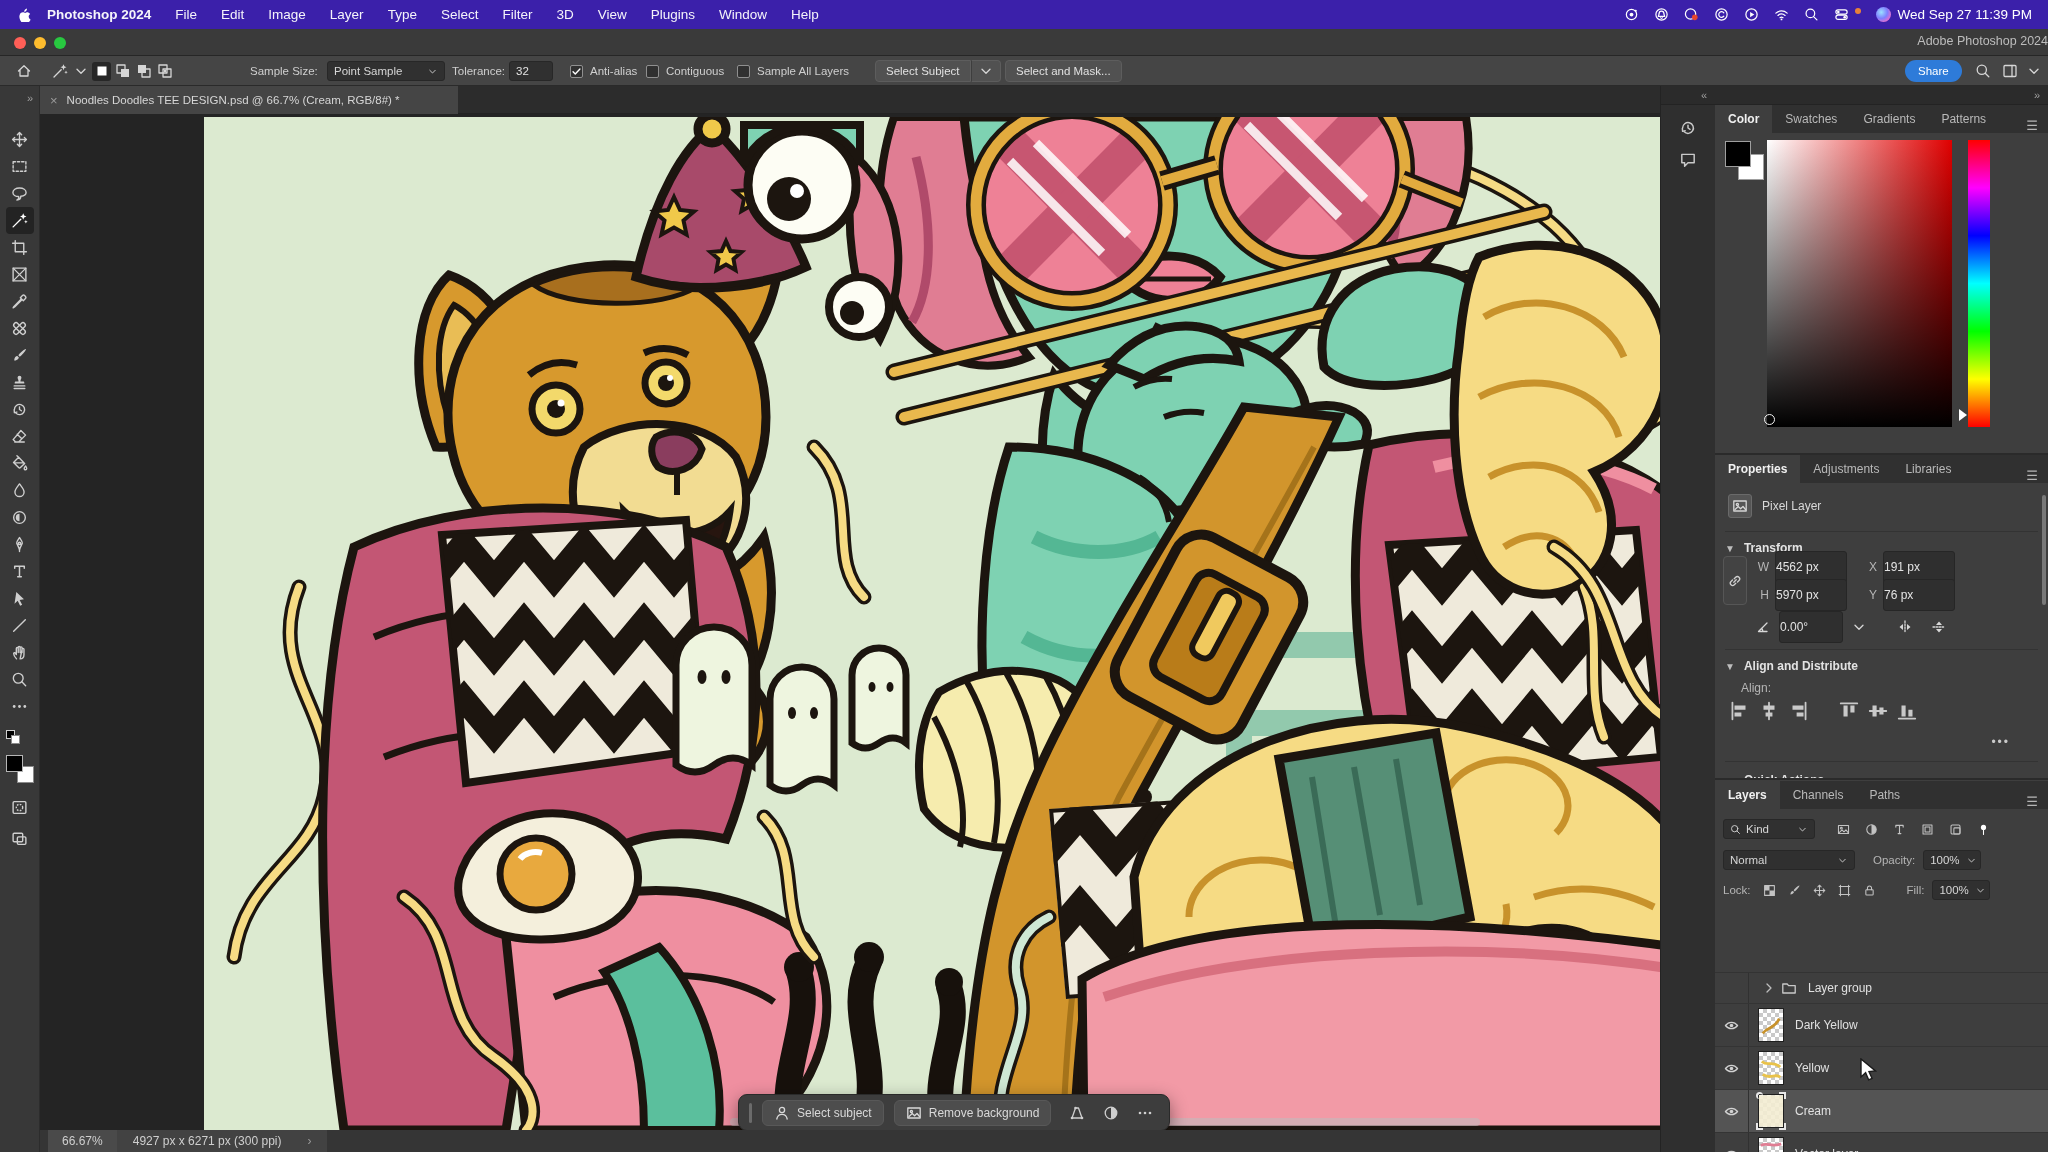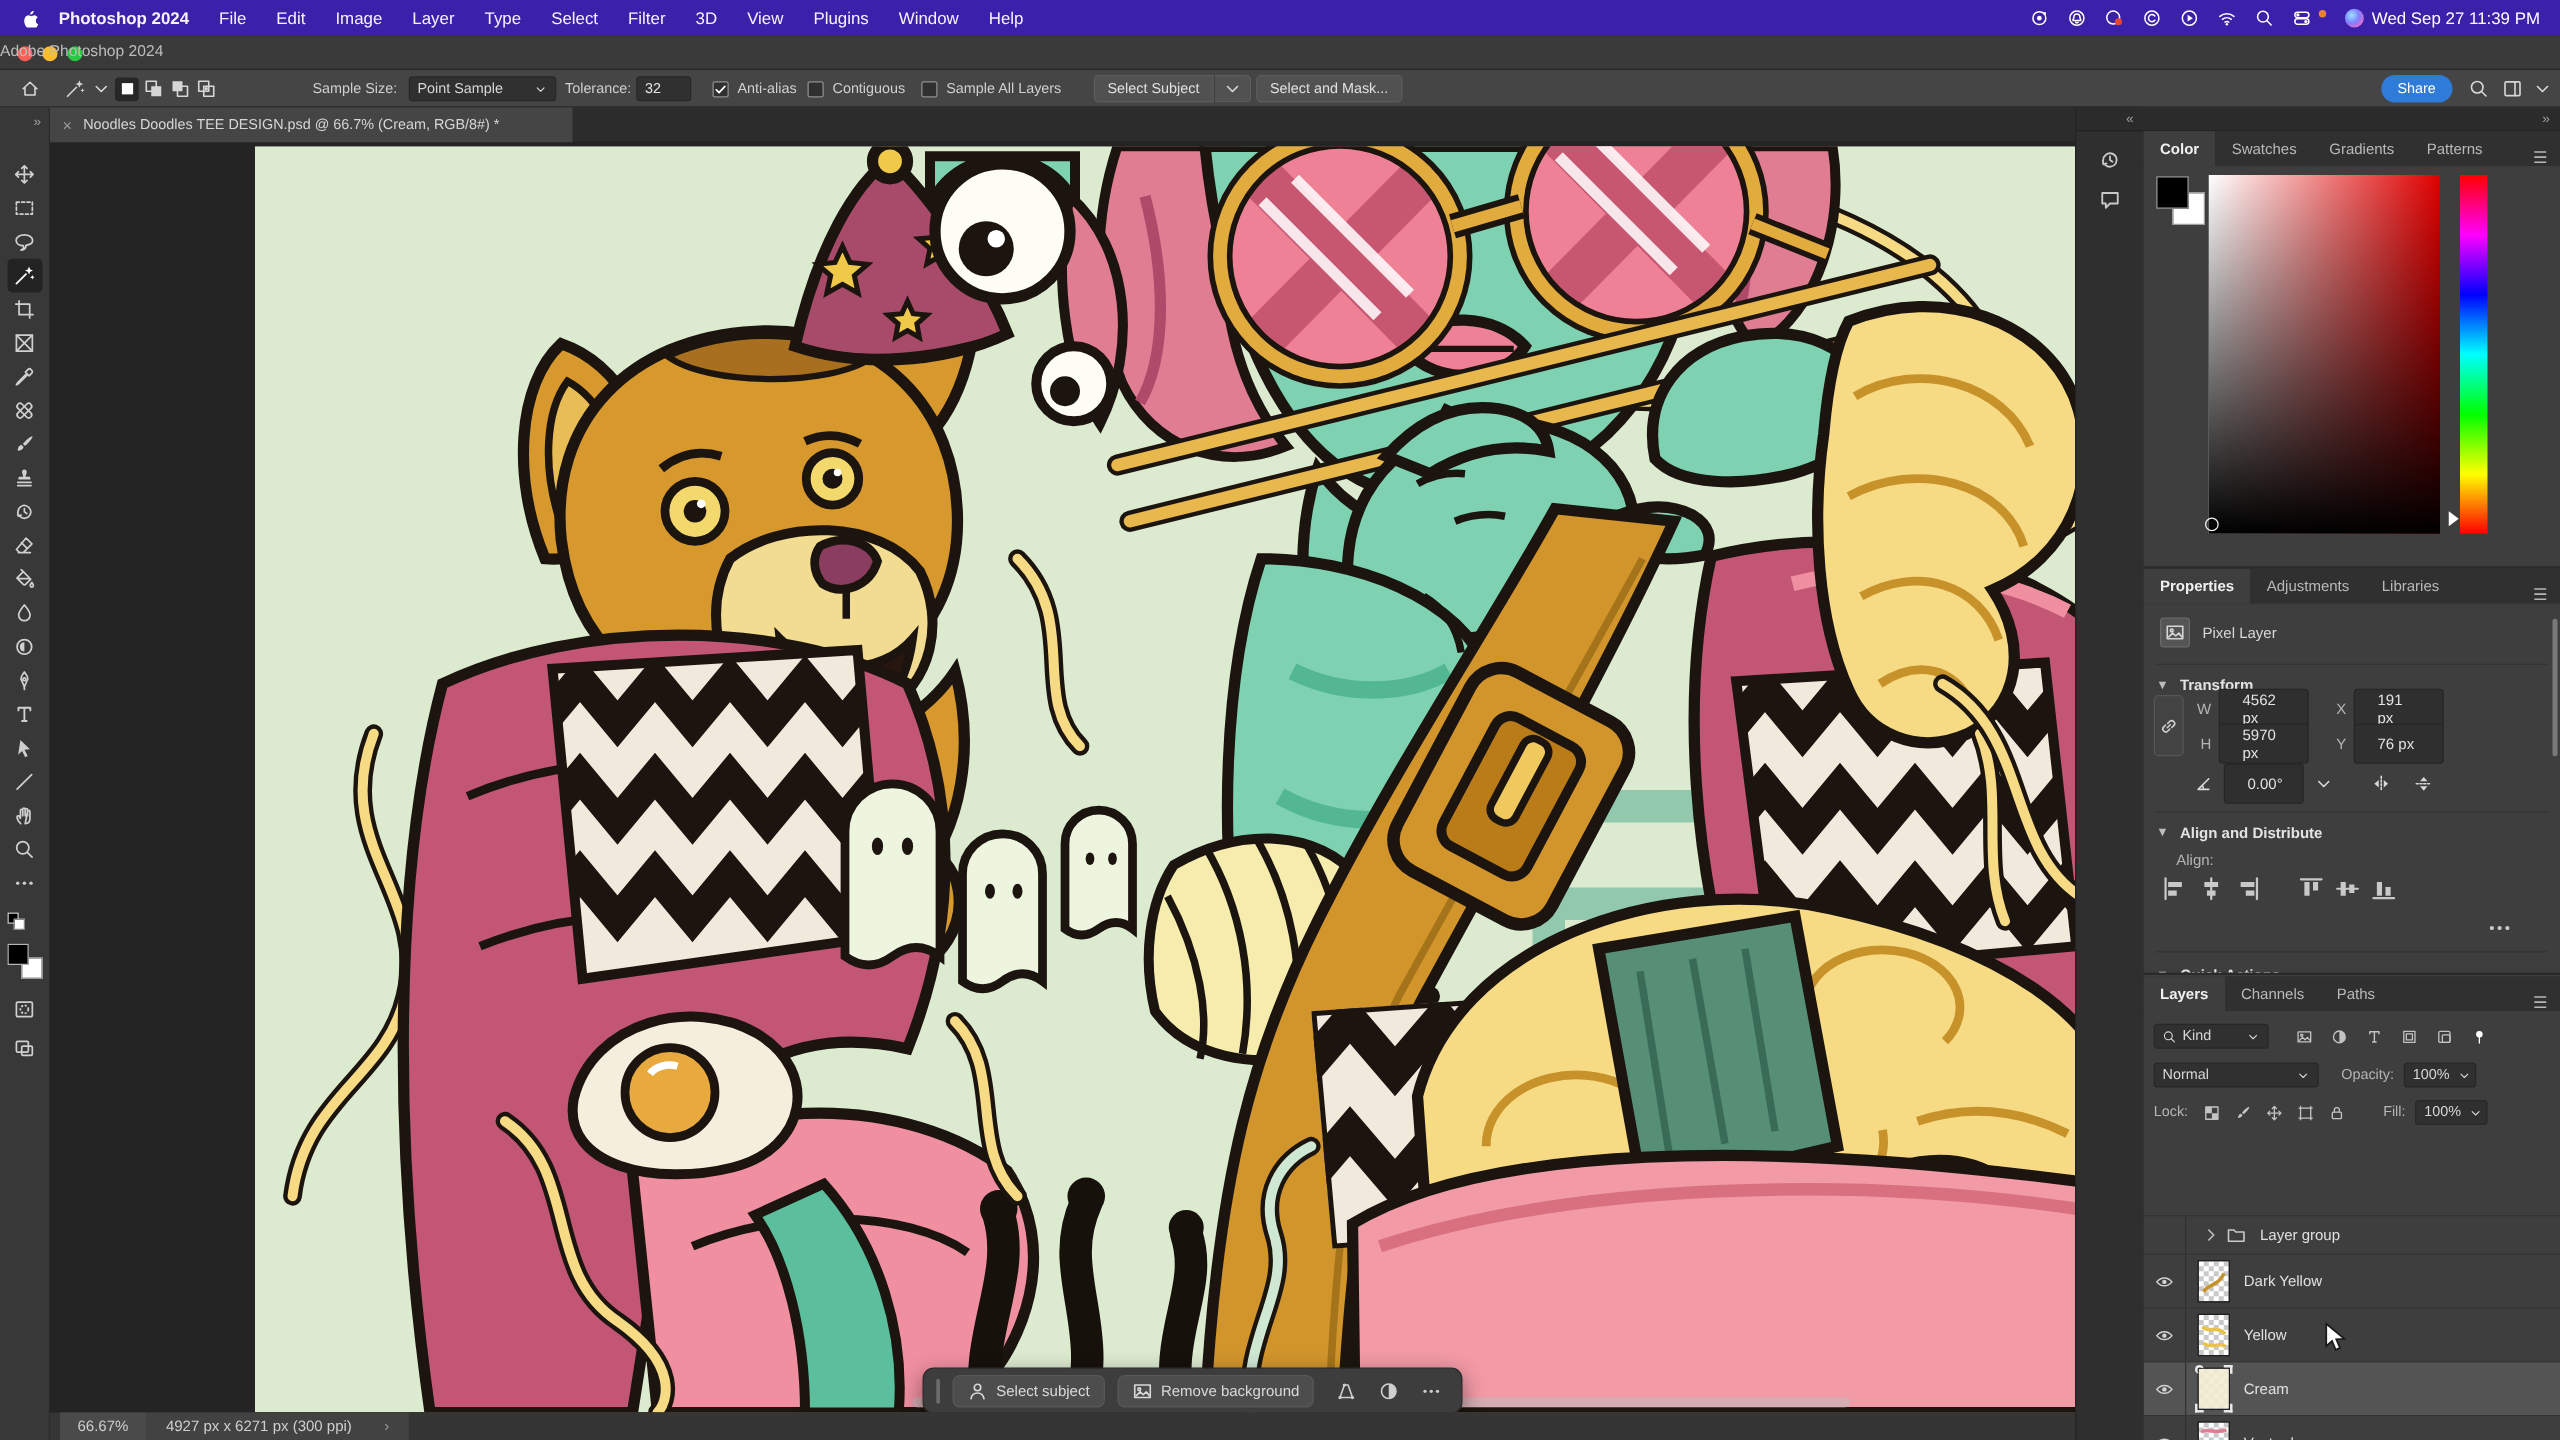--- a/index.html
+++ b/index.html
@@ -21,21 +21,21 @@
   .micon svg{width:15px;height:15px;}
   .siri{width:15px;height:15px;border-radius:50%;
     background:radial-gradient(circle at 35% 35%,#9be1ff 0%,#7f7fff 45%,#e06fd0 75%,#3f2fa0 100%);}
   .cc-dot{width:6px;height:6px;border-radius:50%;background:#e8813a;margin-left:-9px;margin-top:-8px;}
   .clock{font-size:13.5px;margin-left:6px;white-space:nowrap;}
 
   
   .titlebar{position:absolute;top:29px;left:0;right:0;height:27px;background:#3a3a3a;border-bottom:1px solid #262626;}
   .traffic{position:absolute;left:14px;top:8px;display:flex;gap:8px;}
   .tl{width:12px;height:12px;border-radius:50%;}
-  .win-title{position:absolute;left:0;right:0;top:5px;text-align:left;font-size:12.5px;color:#bdbdbd;}
+  .win-title{position:absolute;left:0;right:0;top:5px;text-align:right;font-size:12.5px;color:#bdbdbd;}
 
   
   .optionsbar{position:absolute;top:56px;left:0;right:0;height:30px;background:#454545;border-bottom:1px solid #2a2a2a;font-size:11.5px;color:#cfcfcf;}
   .optionsbar .icon{color:#d6d6d6;}
   .ob{position:absolute;top:0;height:30px;display:flex;align-items:center;}
   .mode{width:19px;height:19px;border-radius:3px;display:flex;align-items:center;justify-content:center;color:#c9c9c9;}
   .mode.active{background:#272727;color:#fff;}
   .dd{background:#303030;border:1px solid #272727;border-radius:3px;height:20px;display:flex;align-items:center;
       padding:0 6px;color:#d6d6d6;gap:6px;}
   .dd .icon svg{width:11px;height:11px;}
@@ -111,21 +111,21 @@
   .huemark{position:absolute;left:244px;top:276px;width:0;height:0;border-top:6px solid transparent;border-bottom:6px solid transparent;border-left:8px solid #fff;}
 
   
   .props-body{position:relative;height:297px;background:#3e3e3e;border-bottom:2px solid #2a2a2a;overflow:hidden;font-size:12px;}
   .pp-row{position:absolute;left:0;right:0;display:flex;align-items:center;}
   .pp-thumb{width:24px;height:24px;background:#555;border:1px solid #6a6a6a;border-radius:3px;display:flex;align-items:center;justify-content:center;color:#d5d5d5;margin:0 10px 0 13px;}
   .pp-div{position:absolute;left:10px;right:10px;height:1px;background:#333;}
   .pp-head{font-weight:bold;color:#e3e3e3;display:flex;align-items:center;gap:9px;padding-left:10px;}
   .chev-open{color:#bdbdbd;font-size:10px;}
   .tf-label{color:#b5b5b5;width:14px;text-align:right;margin-right:6px;}
-  .tf-field{background:#2f2f2f;border:1px solid #262626;border-radius:3px;height:32px;width:72px;display:flex;align-items:center;padding:0 18px;color:#e3e3e3;}
+  .tf-field{background:#2f2f2f;border:1px solid #262626;border-radius:3px;height:32px;width:72px;display:flex;align-items:center;padding:0 0;color:#e3e3e3;}
   .linkbox{position:absolute;left:8px;top:73px;width:24px;height:49px;border:1px solid #565656;border-radius:4px;display:flex;align-items:center;justify-content:center;color:#cfcfcf;background:#434343;}
   .alicon{width:22px;height:18px;color:#c9c9c9;display:flex;align-items:center;justify-content:center;}
   .pp-more{position:absolute;right:38px;color:#c9c9c9;letter-spacing:2px;}
   .props-scroll{position:absolute;right:2px;top:12px;width:4px;height:110px;border-radius:2px;background:rgba(180,180,180,.5);}
 
   
   .layers-wrap{position:relative;background:#3e3e3e;height:367px;}
   .lp-row{position:relative;display:flex;align-items:center;font-size:11.5px;color:#cfcfcf;padding:0 8px;gap:8px;}
   .kind-dd{width:92px;}
   .lfi{width:24px;height:20px;display:flex;align-items:center;justify-content:center;color:#c3c3c3;}

